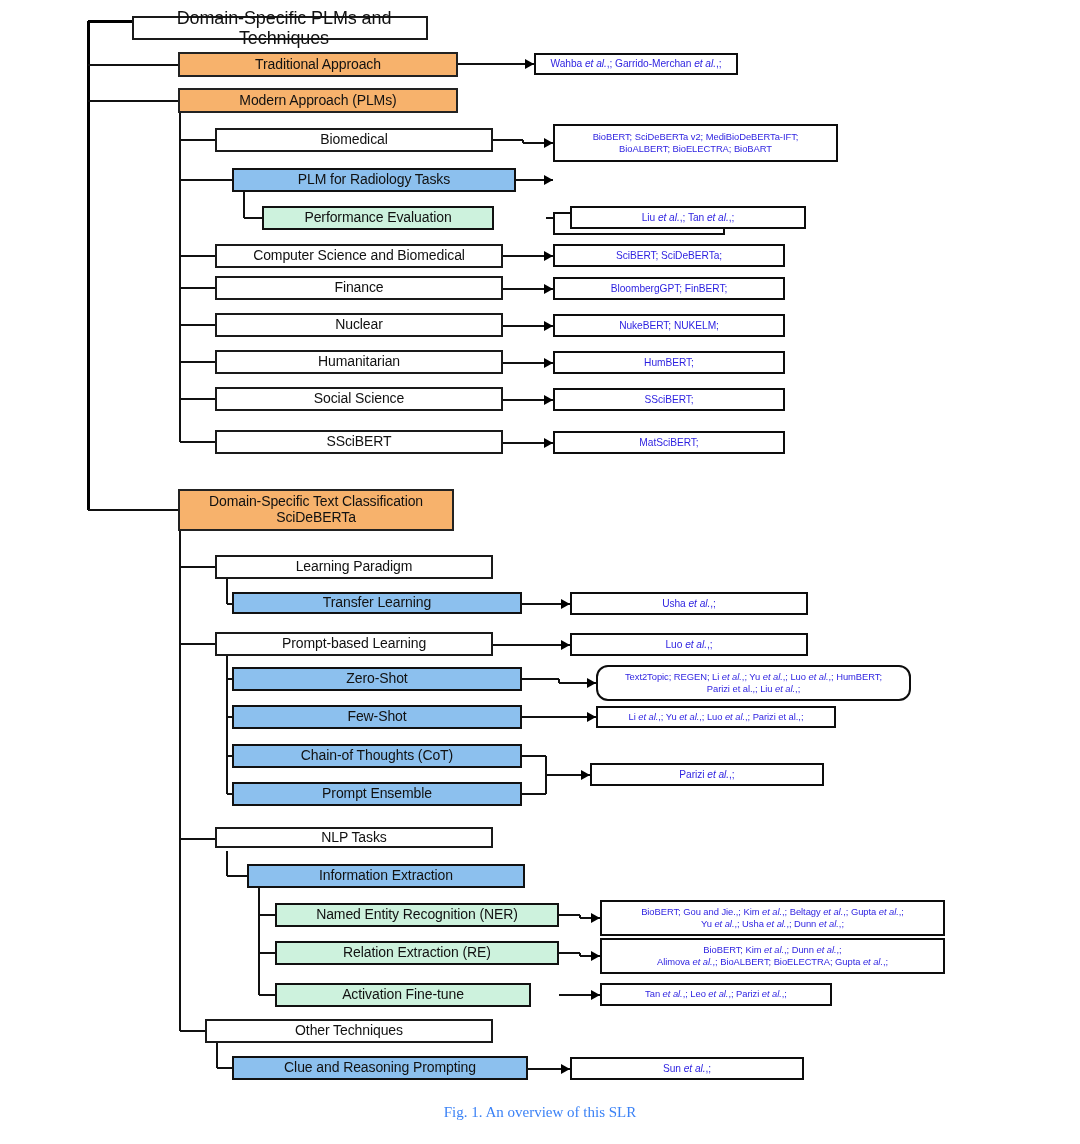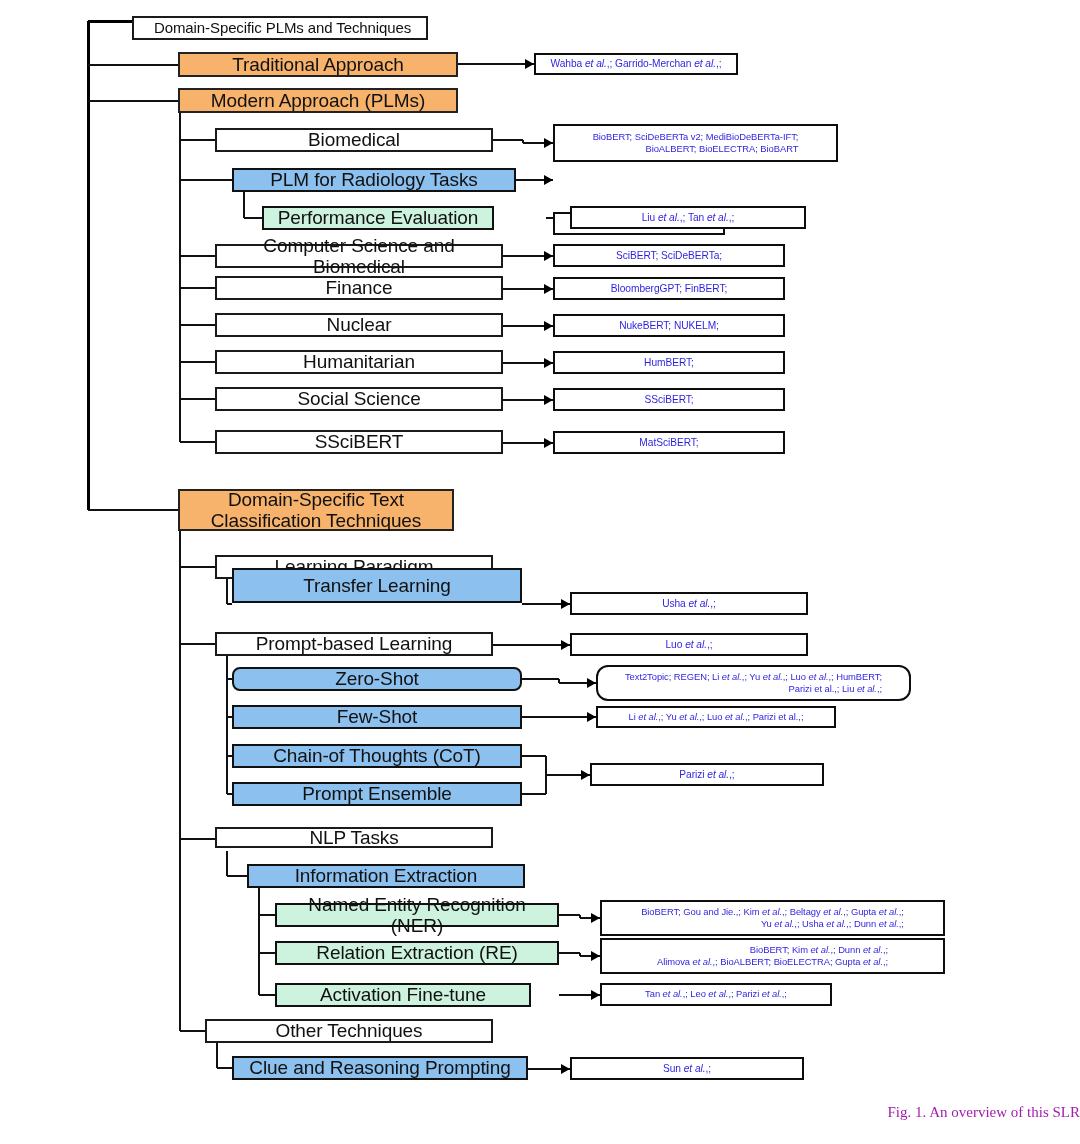--- a/index.html
+++ b/index.html
@@ -29,30 +29,30 @@
   .node{
     position:absolute;
     box-sizing:border-box;
     border:2px solid #1a1a1a;
     background:#ffffff;
     display:flex;
     align-items:center;
     justify-content:center;
     text-align:center;
     color:#111111;
-    font-size:19px;
+    font-size:14px;
     line-height:1.12;
     padding:0 4px;
     letter-spacing:-0.1px;
   }
   .node.root{
     border-width:2px;
-    font-size:15px;
+    font-size:18px;
     justify-content:flex-start;
-    padding-left:20px;
+    padding-left:12px;
   }
   .node.orange{background:#f7b26c;border-color:#222222;}
   .node.blue{background:#8cc0ee;border-color:#111111;}
   .node.green{background:#cdf2dd;border-color:#111111;}
   .node.white{background:#ffffff;}
 
   
   .ref{
     position:absolute;
     box-sizing:border-box;
@@ -61,32 +61,32 @@
     display:flex;
     align-items:center;
     justify-content:center;
     text-align:center;
     color:#2b1fe0;
     font-size:10.2px;
     line-height:1.28;
     padding:1px 3px;
     letter-spacing:-0.05px;
   }
-  .ref.tiny{font-size:9.4px;text-align:right;}
+  .ref.tiny{font-size:9.4px;}
   .ref i{font-style:italic;}
 
   
   #caption{
     position:absolute;
     left:0;
     width:1080px;
-    text-align:right;
+    text-align:center;
     font-family:"Liberation Serif", serif;
     font-size:15px;
-    color:#a21caf;
+    color:#3b82f6;
   }
 </style>
 </head>
 <body>
 
 <div id="page" style="width: 1080px; height: 1144px;">
 
   <div id="layer-lines">
       <div class="line thick" style="left: 88px; top: 19.5px; width: 44px; height: 3px;"></div>
       <div class="line thick" style="left: 86.5px; top: 21px; width: 3px; height: 489px;"></div>
@@ -205,32 +205,32 @@
       <div class="node white" style="left: 215px; top: 350px; width: 288px; height: 24px;">
         <span>Humanitarian</span>
       </div>
       <div class="node white" style="left: 215px; top: 387px; width: 288px; height: 24px;">
         <span>Social Science</span>
       </div>
       <div class="node white" style="left: 215px; top: 430px; width: 288px; height: 24px;">
         <span>SSciBERT</span>
       </div>
       <div class="node orange" style="left: 178px; top: 489px; width: 276px; height: 42px;">
-        <span>Domain-Specific Text Classification Techniques</span>
+        <span>Domain-Specific Text Classification SciDeBERTa</span>
       </div>
       <div class="node white" style="left: 215px; top: 555px; width: 278px; height: 24px;">
         <span>Learning Paradigm</span>
       </div>
-      <div class="node blue" style="left: 232px; top: 568px; width: 290px; height: 35px;">
+      <div class="node blue" style="left: 232px; top: 592px; width: 290px; height: 22px;">
         <span>Transfer Learning</span>
       </div>
       <div class="node white" style="left: 215px; top: 632px; width: 278px; height: 24px;">
         <span>Prompt-based Learning</span>
       </div>
-      <div class="node blue" style="left: 232px; top: 667px; width: 290px; height: 24px; border-radius: 8px;">
+      <div class="node blue" style="left: 232px; top: 667px; width: 290px; height: 24px;">
         <span>Zero-Shot</span>
       </div>
       <div class="node blue" style="left: 232px; top: 705px; width: 290px; height: 24px;">
         <span>Few-Shot</span>
       </div>
       <div class="node blue" style="left: 232px; top: 744px; width: 290px; height: 24px;">
         <span>Chain-of Thoughts (CoT)</span>
       </div>
       <div class="node blue" style="left: 232px; top: 782px; width: 290px; height: 24px;">
         <span>Prompt Ensemble</span>

